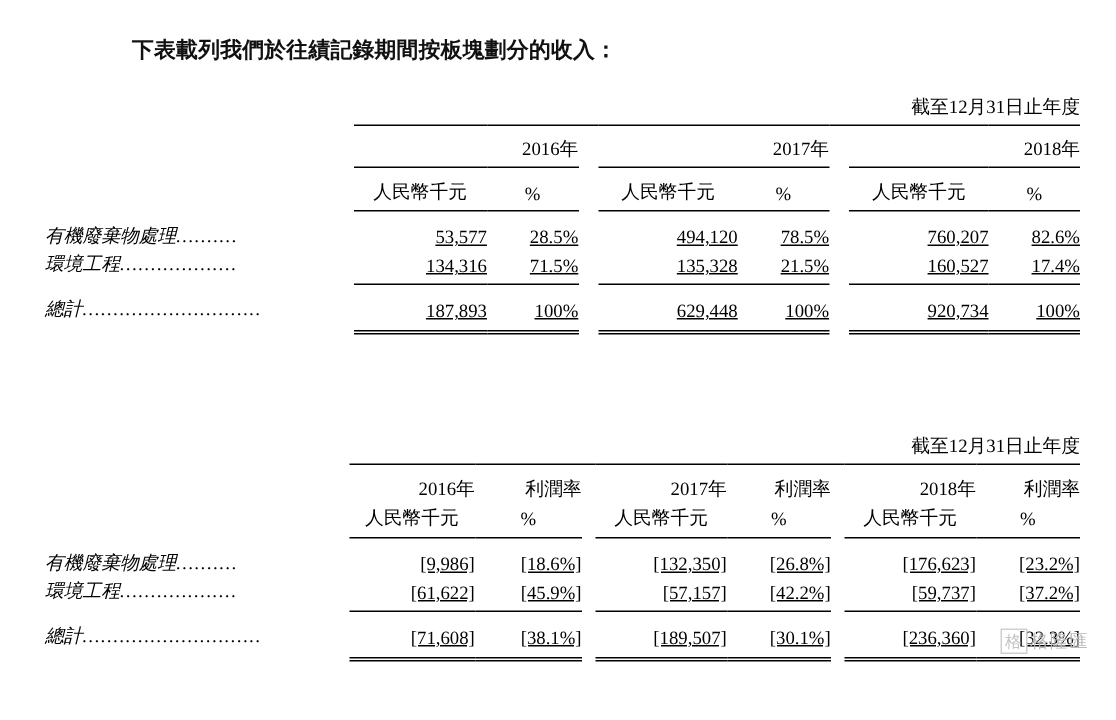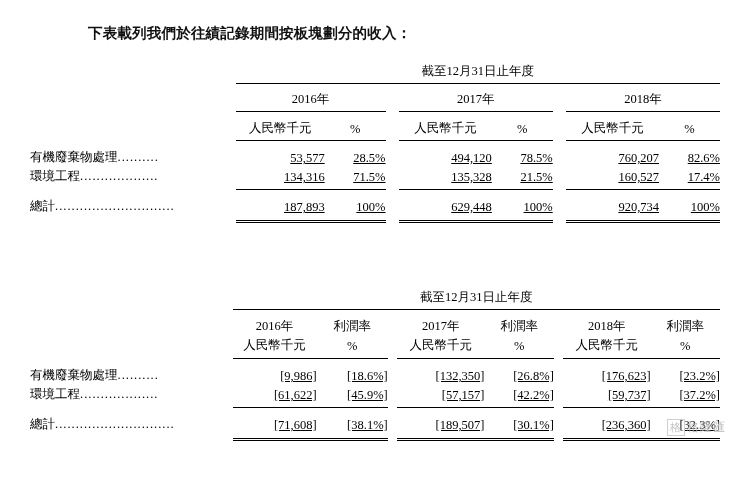--- a/index.html
+++ b/index.html
@@ -55,33 +55,34 @@
   .t1 td, .t1 th {
     padding: 0;
     vertical-align: bottom;
     font-weight: normal;
   }
   .lbl {
     text-align: left;
     white-space: nowrap;
     font-weight: bold;
     font-size: 12.5px;
+    font-style: italic;
   }
   .lbl .dots {
     font-weight: normal;
     letter-spacing: 1px;
   }
   .num {
     text-align: right;
     white-space: nowrap;
     font-family: "Liberation Serif", serif;
     text-decoration: underline;
   }
   .hdr-center {
-    text-align: center;
+    text-align: right;
     font-weight: bold;
     white-space: nowrap;
   }
   .hdr-center-n {
     text-align: center;
     font-weight: normal;
     white-space: nowrap;
   }
   .hline {
     border-bottom: 1px solid #000;

